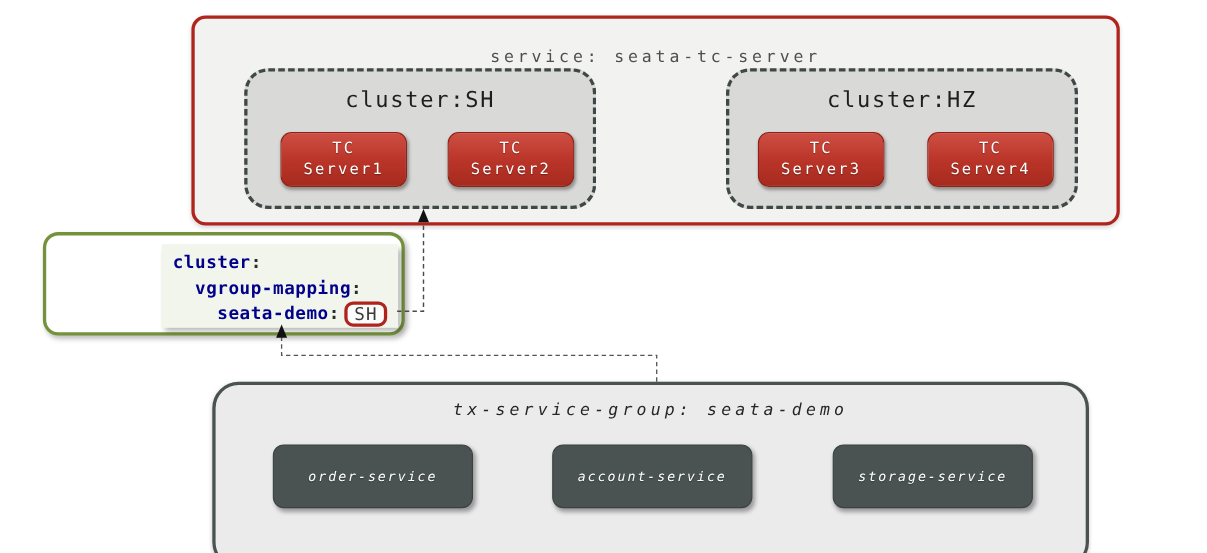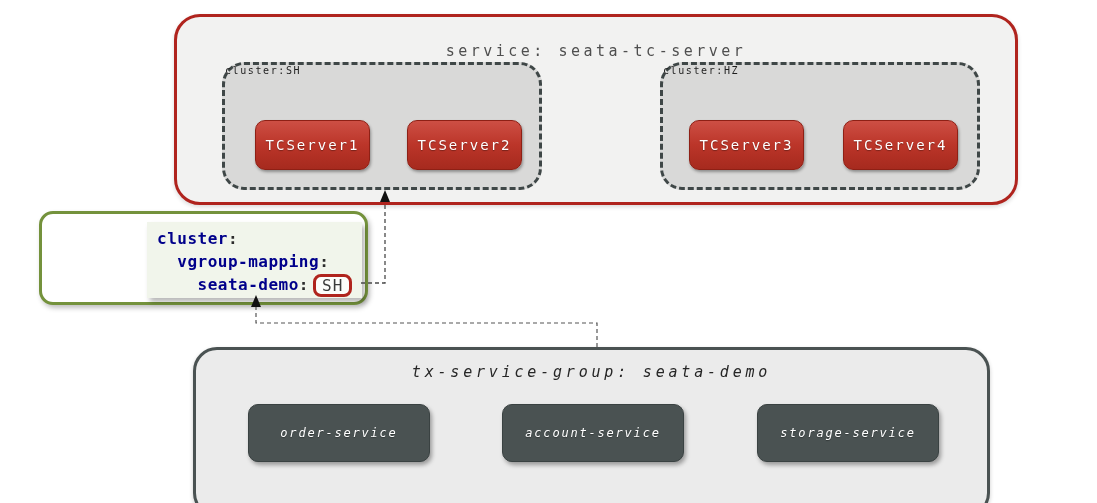--- a/index.html
+++ b/index.html
@@ -3,42 +3,42 @@
 <meta charset="utf-8">
 <style>
   html,body{margin:0;padding:0;background:#fff;}
   .canvas{
     position:relative;width:1097px;height:503px;background:#ffffff;overflow:hidden;
     font-family:"DejaVu Sans Mono","Liberation Mono",monospace;
   }
   
   .outer-box{
     position:absolute;left:174px;top:14px;width:844px;height:191px;box-sizing:border-box;
-    background:#f2f2f1;border:3px solid var(--red-accent,#b0241e);border-radius:26px;
+    background:#f2f2f1;border:3px solid var(--red-accent,#b0241e);border-radius:13px;
     box-shadow:0 2px 4px rgba(0,0,0,.15);
   }
   .outer-title{
     position:absolute;left:0;top:25px;width:100%;text-align:center;
     font-size:15px;letter-spacing:3.5px;color:#4f4f4f;
   }
   .cluster{
     position:absolute;top:45px;width:320px;height:128px;box-sizing:border-box;
     background:#d9d9d8;border:3px dashed #3f4747;border-radius:22px;
   }
   .cluster-sh{left:45px;}
   .cluster-hz{left:483px;}
   .cluster-title{
-    margin-top:0;font-size:10px;letter-spacing:1.6px;color:#1e1e1e;
+    margin-top:13px;text-align:center;font-size:20px;letter-spacing:1.6px;color:#1e1e1e;
   }
   .tc-box{
     position:absolute;top:55px;width:115px;height:50px;box-sizing:border-box;
     border-radius:10px;border:1px solid #8e2015;
     background:linear-gradient(180deg,#cd4f44 0%,#bb3529 50%,#a62a1e 100%);
     box-shadow:1px 2px 3px rgba(0,0,0,.35);
-    color:#fff;display:flex;flex-direction:row;align-items:center;justify-content:center;
+    color:#fff;display:flex;flex-direction:column;align-items:center;justify-content:center;
     font-size:14px;letter-spacing:2px;line-height:19px;text-shadow:0 1px 1px rgba(0,0,0,.35);
   }
   .tc-1{left:30px;} .tc-2{left:182px;} .tc-3{left:26px;} .tc-4{left:180px;}
   
   .nacos-box{
     position:absolute;left:39px;top:211px;width:329px;height:94px;box-sizing:border-box;
     background:#ffffff;border:3px solid var(--green-accent,#74923c);border-radius:14px;
     box-shadow:2px 3px 5px rgba(0,0,0,.25);
   }
   .nacos-label{

